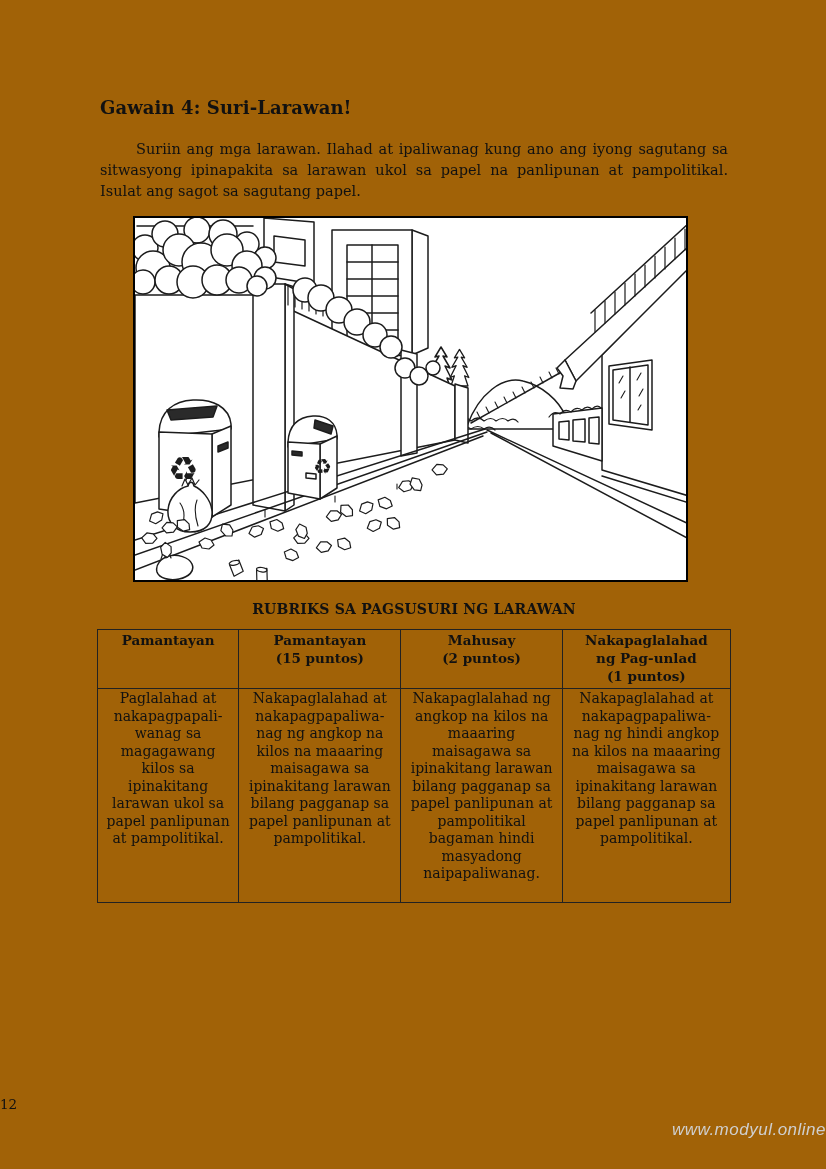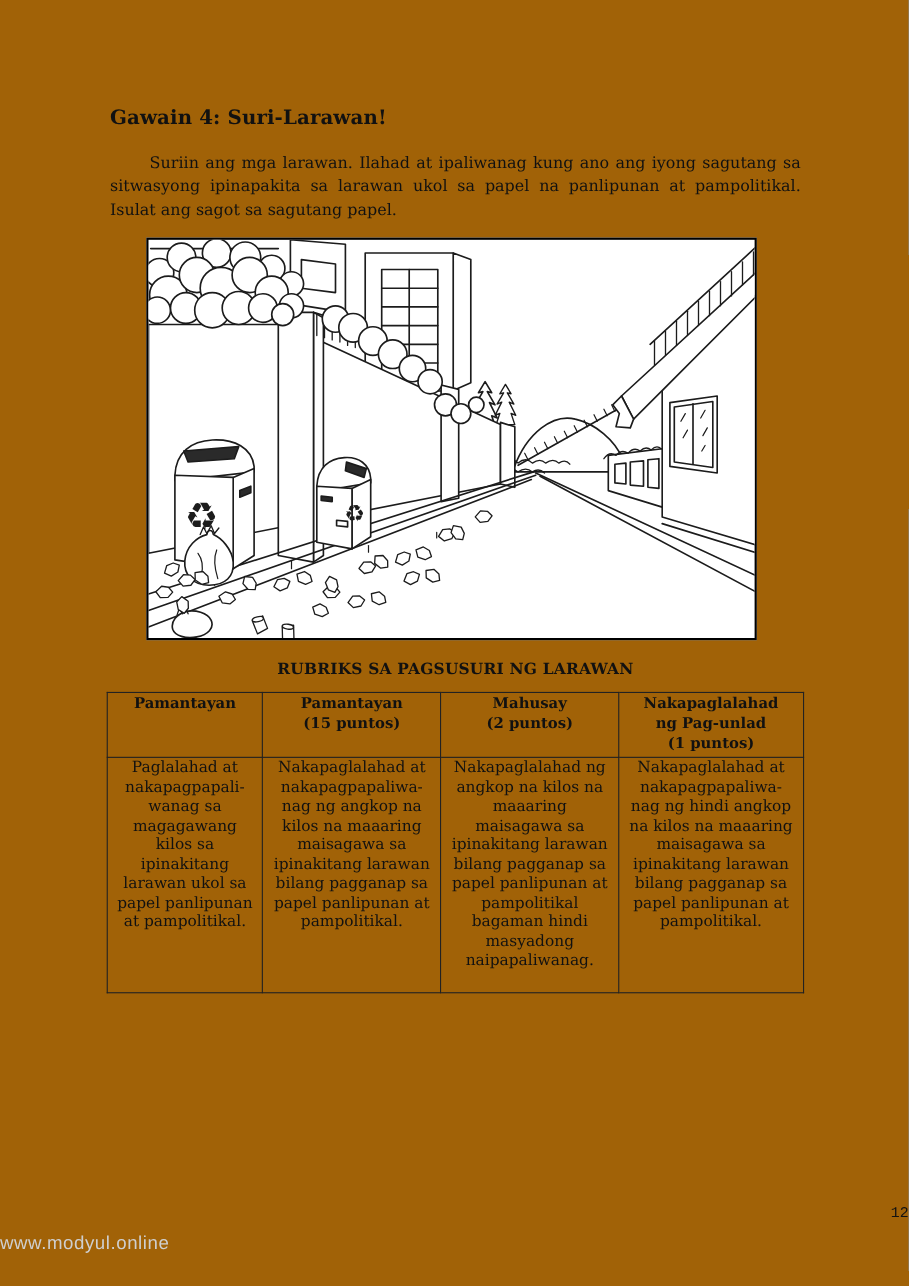--- a/index.html
+++ b/index.html
@@ -36,27 +36,28 @@
   }
   table.rubric th{
     font-size:13.5px;font-weight:bold;line-height:18px;height:56px;
     padding:1px 2px;
   }
   table.rubric td{
     font-size:14px;line-height:17.5px;height:211px;padding:1px 6px;
   }
   .col-1{width:141px}.col-2{width:162px}.col-3{width:161px}.col-4{width:168px}
   .page-number{
-    position:absolute;left:0;right:0;top:1096px;text-align:right;
-    font-size:13.5px;color:#111;font-family:Liberation Mono, monospace;
+    position:absolute;left:0;right:0;top:1096px;text-align:left;
+    font-size:13.5px;color:#111;
   }
   .watermark{
-    position:absolute;left:0;right:0;top:1120px;text-align:left;
+    position:absolute;left:0;right:0;top:1120px;text-align:right;
     font-size:17px;color:#cfcfcf;font-family:"Liberation Sans",sans-serif;
     letter-spacing:.5px;
+    font-style:italic;
   }
 </style>
 </head>
 <body>
 
 <div class="doc">
   <div class="content">
 
     <h1 class="page-title">Gawain 4: Suri-Larawan!</h1>
 

